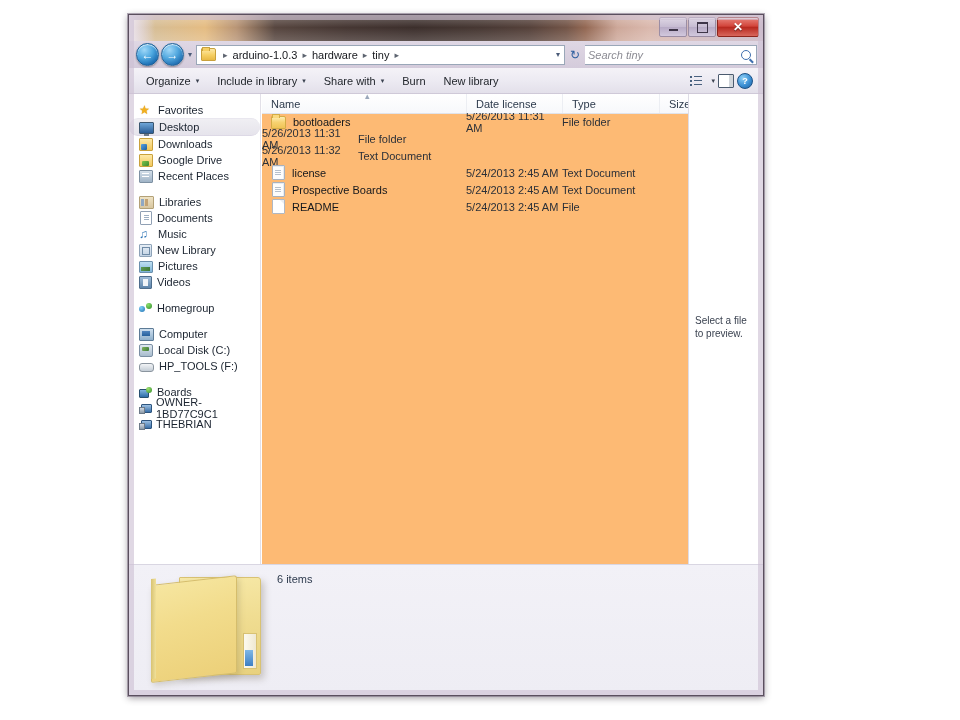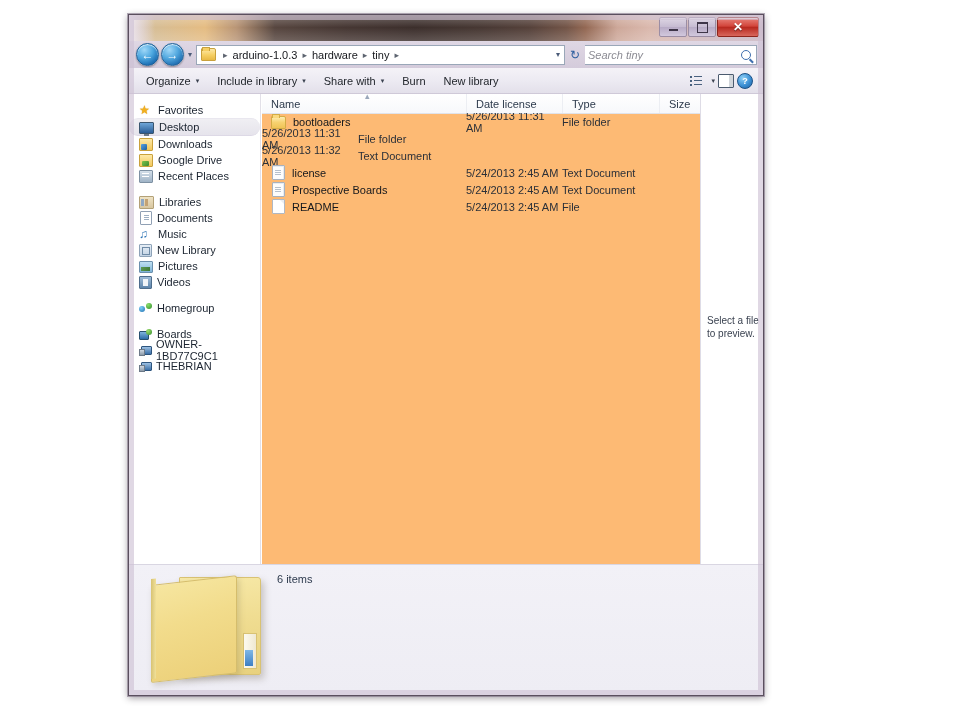--- a/index.html
+++ b/index.html
@@ -238,21 +238,21 @@
   .hs-track{flex:1;height:14px;background:#f3f3f7;position:relative;}
   .hs-thumb{
     position:absolute;left:2px;top:1px;width:386px;height:12px;
     background:linear-gradient(180deg,#fefefe 0%,#e4e4ea 52%,#d4d4dc 100%);
     border:1px solid #b9b9c4;border-radius:2px;
     display:flex;align-items:center;justify-content:center;color:#9a9aa6;font-size:7px;letter-spacing:1px;
   }
 
   
   .previewpane{
-    position:absolute;right:0;top:0;width:62px;bottom:0;background:#fff;
+    position:absolute;right:12px;top:0;width:62px;bottom:0;background:#fff;
     border-left:1px solid #dedce6;
   }
   .prev-inner{
     position:absolute;left:6px;right:4px;top:220px;
     font-size:10px;color:#3a4250;line-height:13px;
   }
 
   
   .statusbar{
     position:absolute;left:0;right:0;bottom:0;height:130px;
@@ -444,20 +444,34 @@
           </div>
         </div>
 
         <div class="navgroup">
           <div class="navrow">
             <span class="navicon i-home"></span>
             <span>Homegroup</span>
           </div>
         </div>
 
+        <div class="navgroup">
+          <div class="navrow">
+            <span class="navicon i-computer"></span>
+            <span>Computer</span>
+          </div>
+          <div class="navrow child">
+            <span class="navicon i-disk"></span>
+            <span>Local Disk (C:)</span>
+          </div>
+          <div class="navrow child">
+            <span class="navicon i-usb"></span>
+            <span>HP_TOOLS (F:)</span>
+          </div>
+        </div>
 
         <div class="navgroup">
           <div class="navrow">
             <span class="navicon i-net"></span>
             <span>Boards</span>
           </div>
           <div class="navrow child">
             <span class="navicon i-pc"></span>
             <span>OWNER-1BD77C9C1</span>
           </div>

